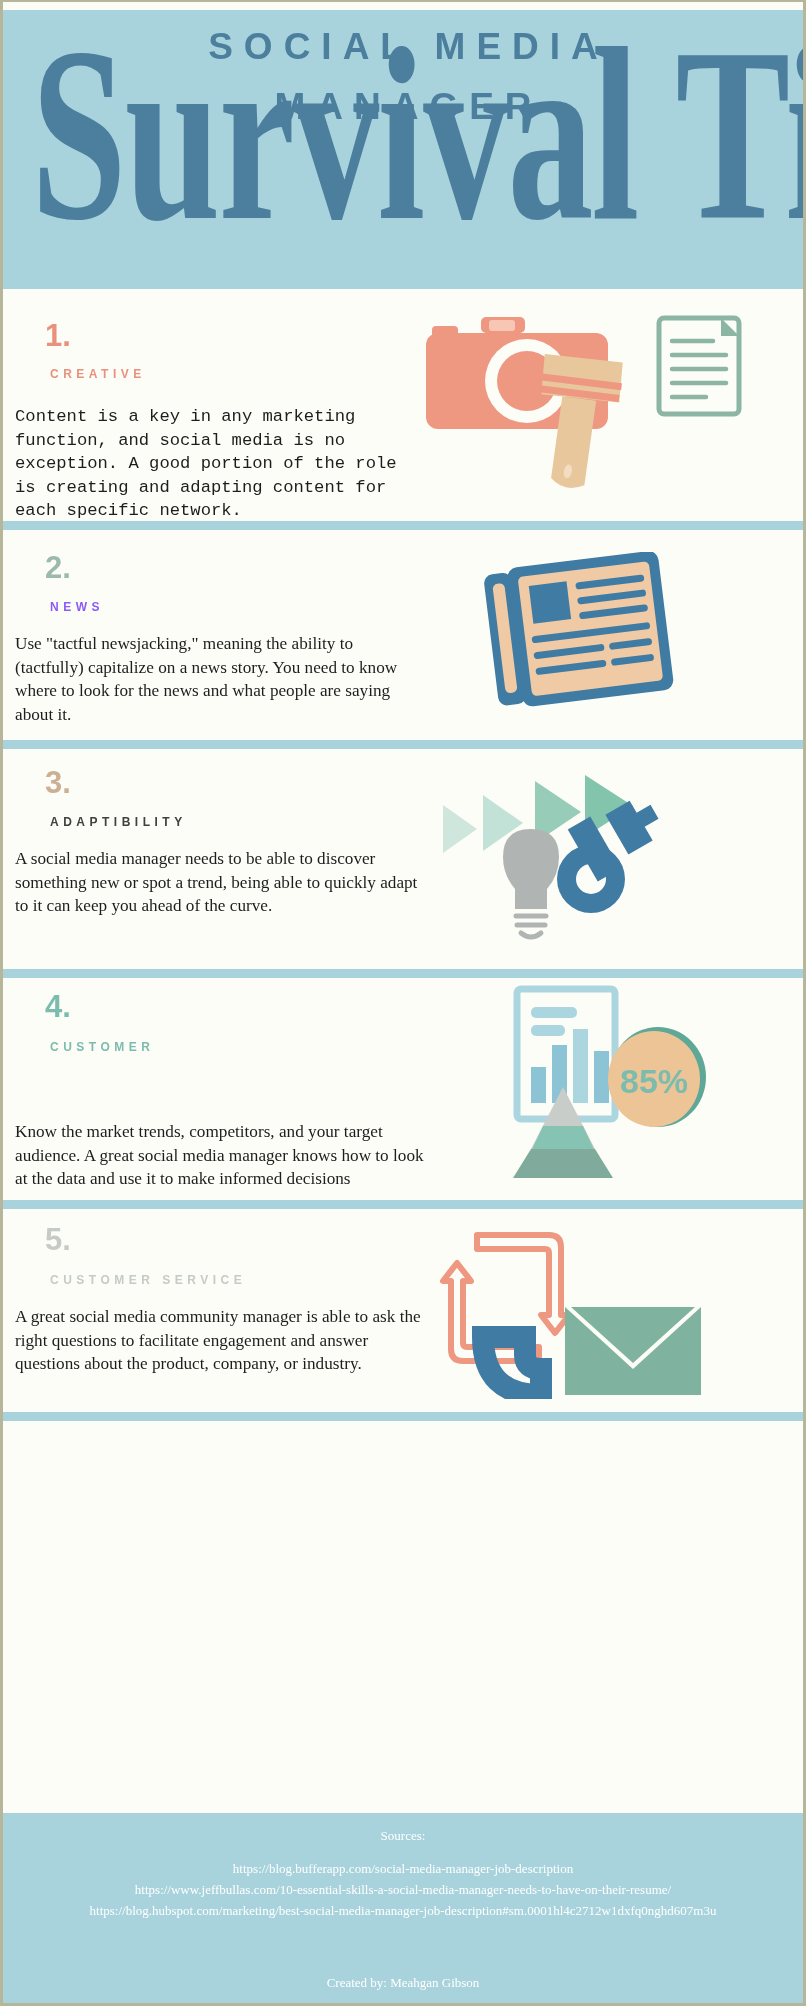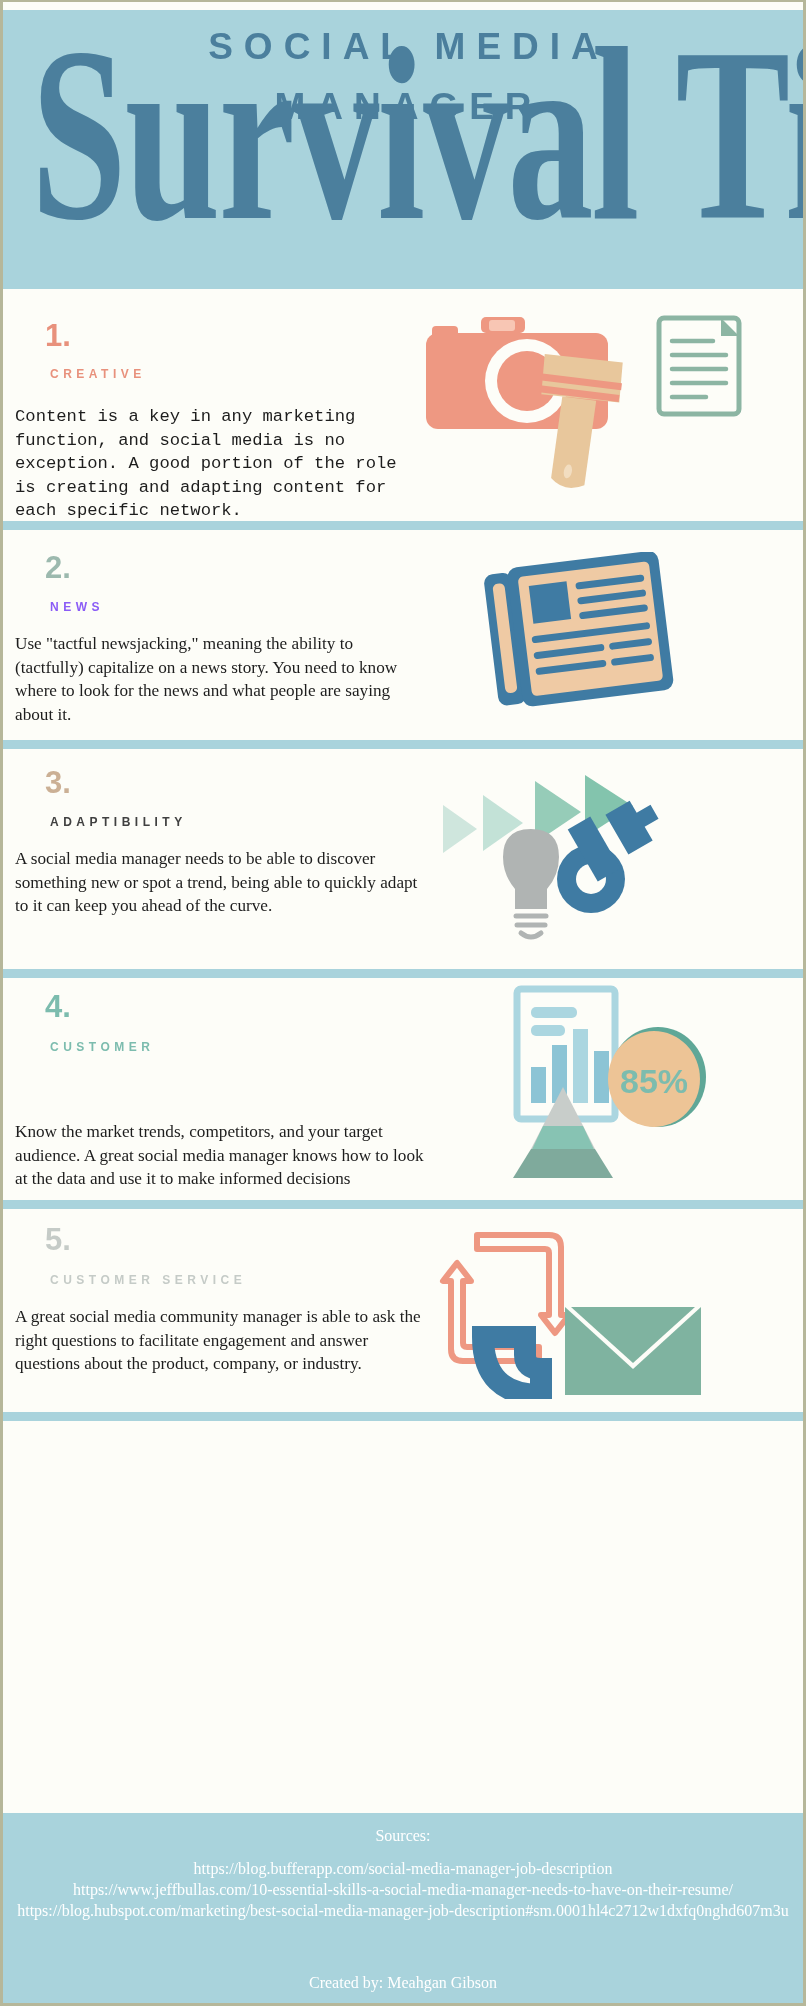--- a/index.html
+++ b/index.html
@@ -31,21 +31,21 @@
   .ttl{position:absolute;left:47px;font-family:"Liberation Sans",sans-serif;
        font-weight:bold;font-size:12px;letter-spacing:4.5px;}
   .body{position:absolute;left:12px;width:400px;font-family:"Liberation Serif",serif;
         font-size:17.2px;line-height:23.5px;color:#1d1d1d;}
 
   .art{position:absolute;}
 
   
   #footer{position:absolute;left:0;bottom:0;width:800px;height:190px;background:#a9d3dc;}
   #footer .f{position:absolute;width:100%;text-align:center;color:#ffffff;
-             font-family:"Liberation Serif",serif;font-size:16px;line-height:21px;}
+             font-family:"Liberation Serif",serif;font-size:13px;line-height:21px;}
   #f-sources{top:12px;}
   #f-lines{top:33px;padding:0 6px;box-sizing:border-box;margin-top:12px;}
   #f-created{bottom:10px;}
   #f-lines div{white-space:normal;}
 </style>
 </head>
 <body>
 
 <div id="page">
 

